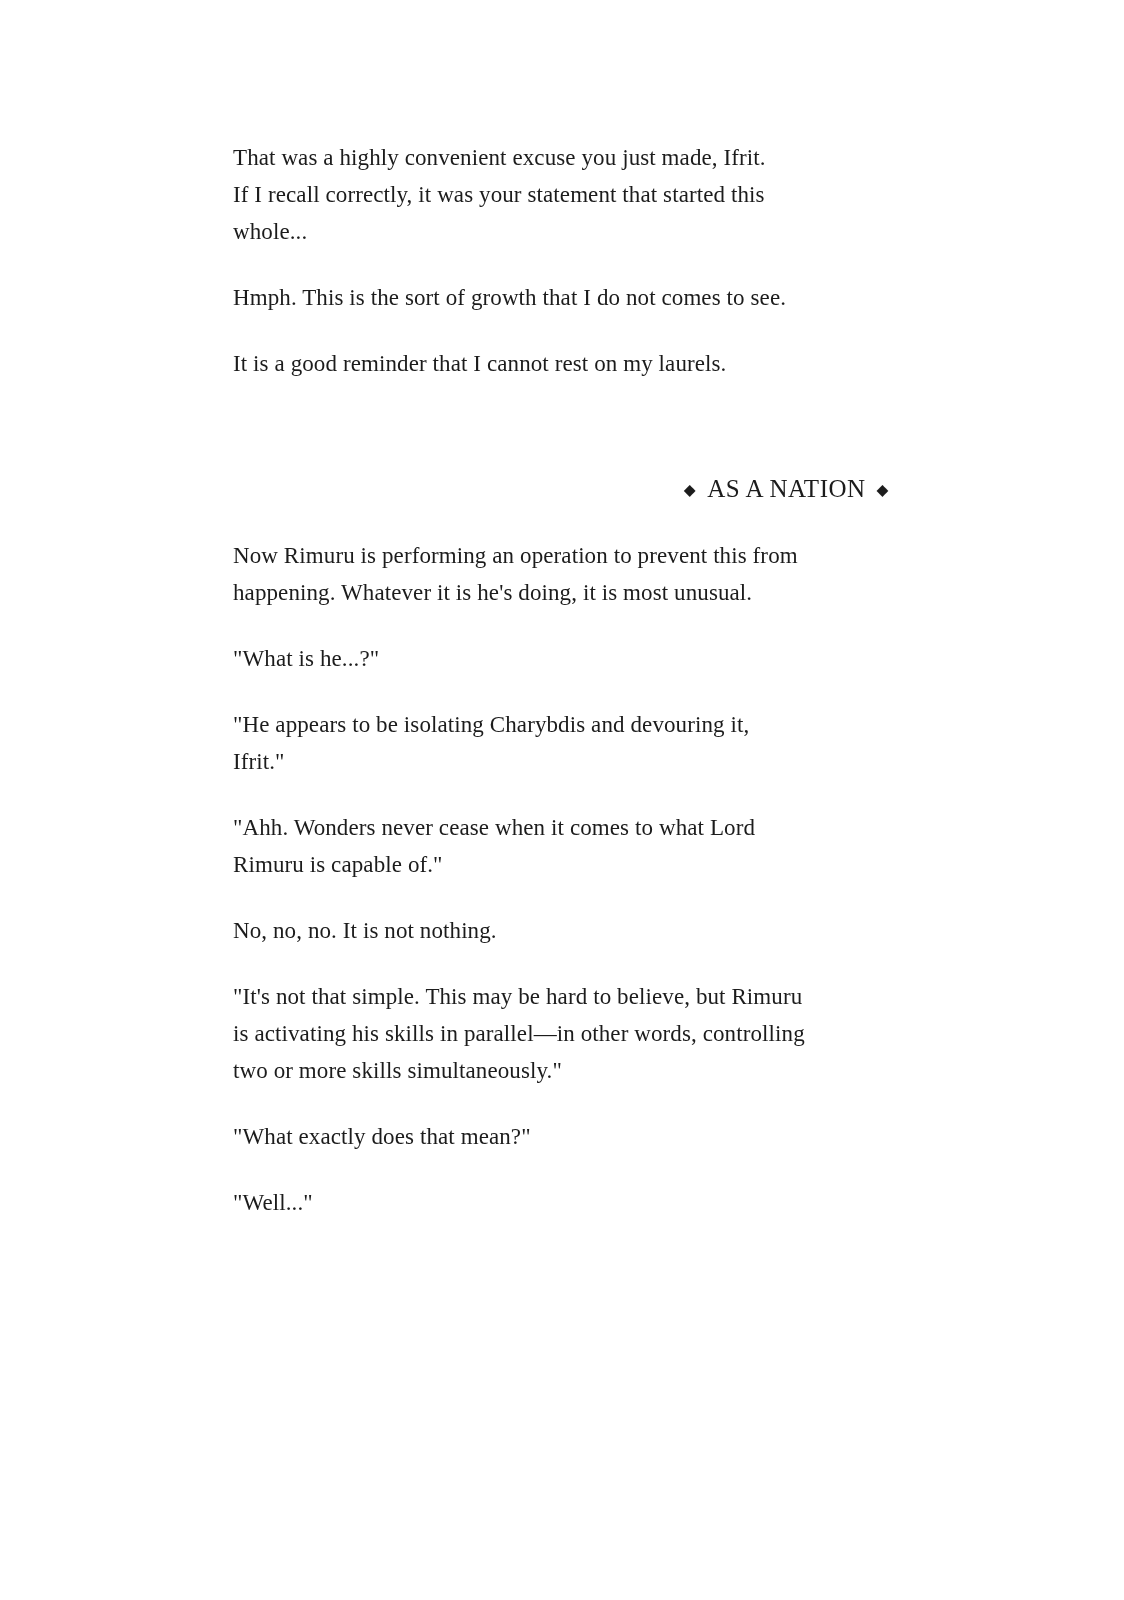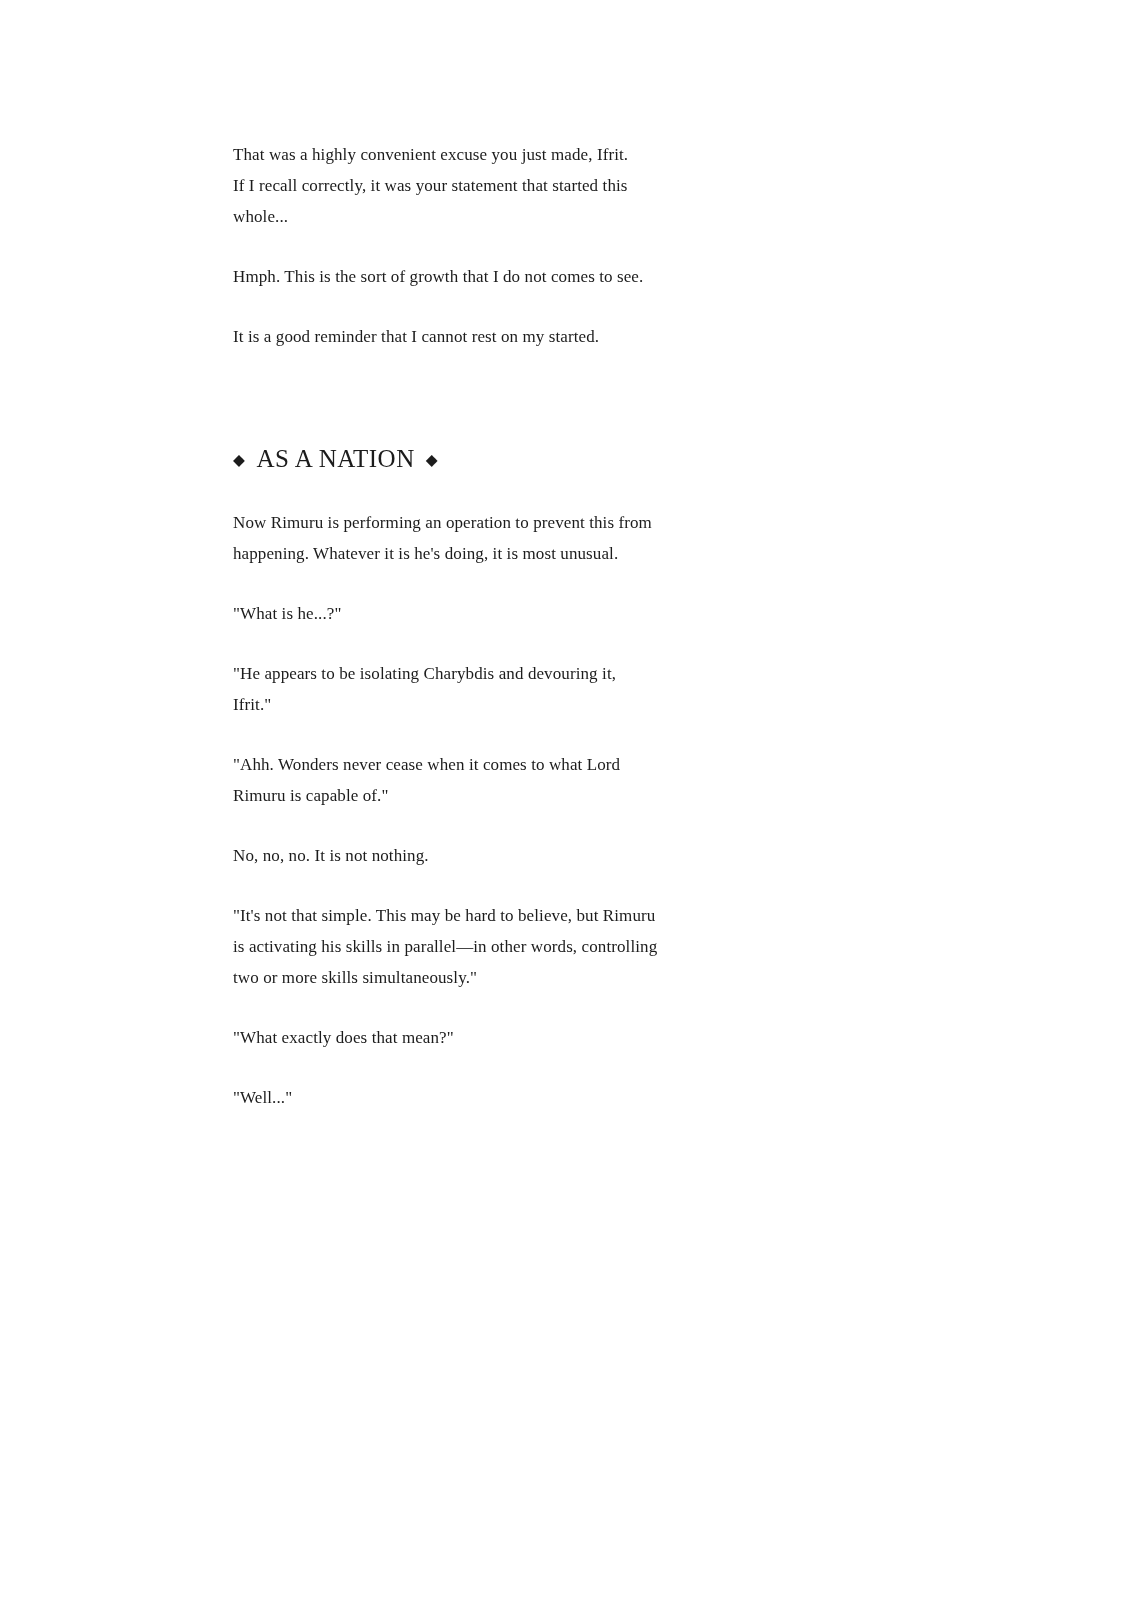--- a/index.html
+++ b/index.html
@@ -18,28 +18,28 @@
     overflow: hidden;
   }
   .text-block {
     position: absolute;
     left: 233px;
     top: 139px;
     width: 656px;
   }
   .para {
     margin: 0 0 29px 0;
-    font-size: 17px;
-    line-height: 31px;
+    font-size: 23px;
+    line-height: 37px;
     white-space: pre;
     letter-spacing: 0.1px;
   }
   .heading {
     margin: 91px 0 32px 0;
-    text-align: left;
+    text-align: right;
     font-size: 25px;
     line-height: 31px;
     font-weight: 400;
     letter-spacing: 0.5px;
     white-space: nowrap;
   }
   .diamond {
     font-size: 0.62em;
     vertical-align: 2px;
     display: inline-block;
@@ -50,21 +50,21 @@
 </head>
 <body style="color: rgb(28, 28, 28); background: rgb(255, 255, 255);">
 
 <div class="page">
   <main class="text-block">
 
     <p class="para">That was a highly convenient excuse you just made, Ifrit.
 If I recall correctly, it was your statement that started this
 whole...</p>
     <p class="para">Hmph. This is the sort of growth that I do not comes to see.</p>
-    <p class="para">It is a good reminder that I cannot rest on my started.</p>
+    <p class="para">It is a good reminder that I cannot rest on my laurels.</p>
 
     <h2 class="heading"><span class="diamond diamond-left">◆</span><span>AS A NATION</span><span class="diamond diamond-right">◆</span></h2>
 
     <p class="para">Now Rimuru is performing an operation to prevent this from
 happening. Whatever it is he's doing, it is most unusual.</p>
     <p class="para">"What is he...?"</p>
     <p class="para">"He appears to be isolating Charybdis and devouring it,
 Ifrit."</p>
     <p class="para">"Ahh. Wonders never cease when it comes to what Lord
 Rimuru is capable of."</p>

